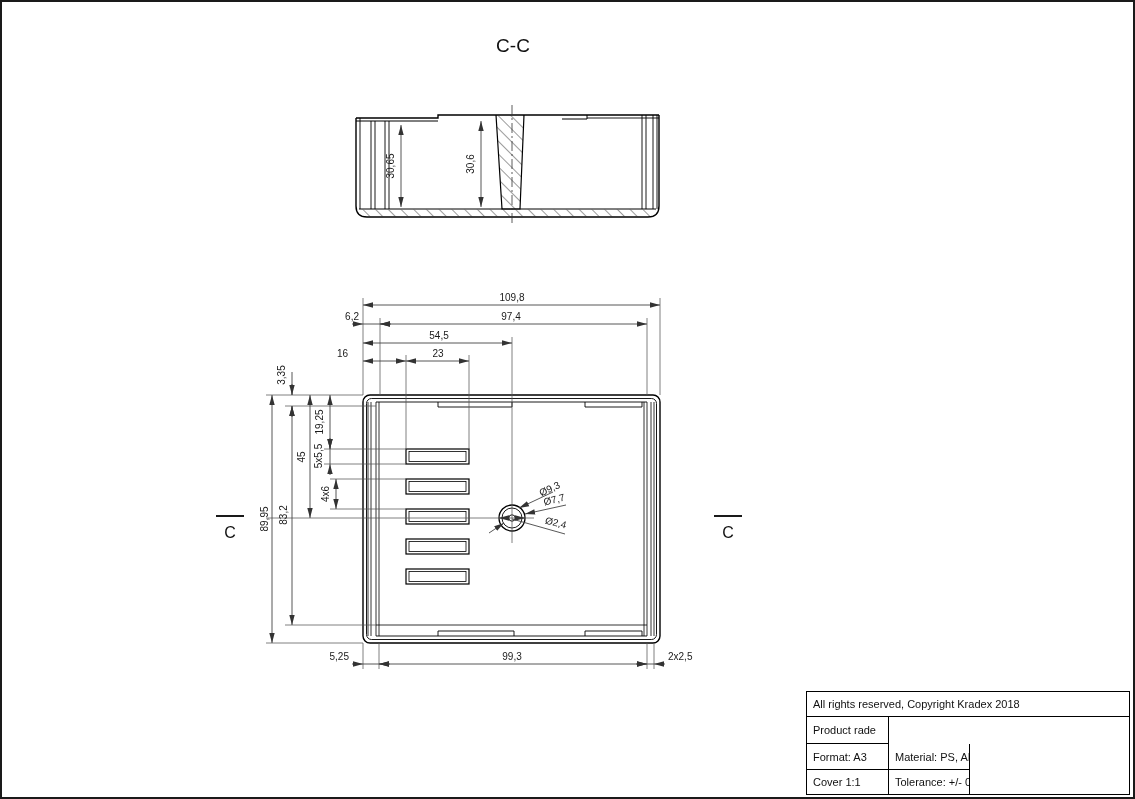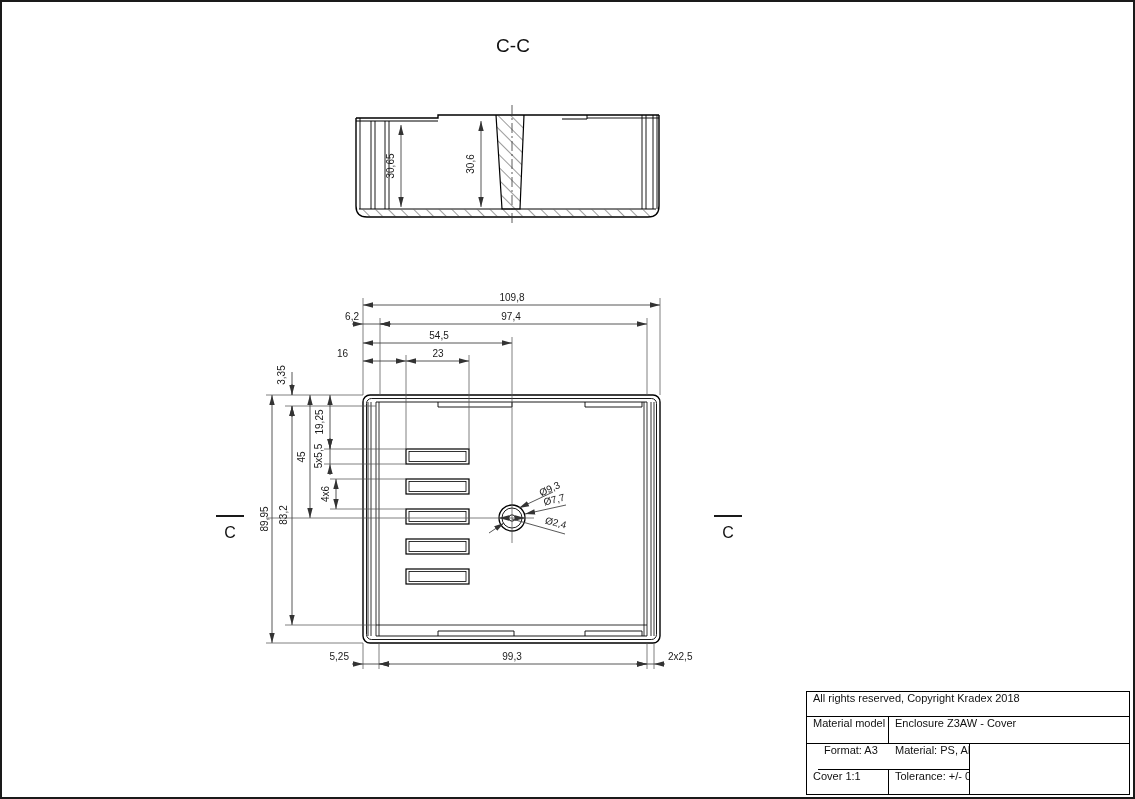--- a/index.html
+++ b/index.html
@@ -17,21 +17,21 @@
   .vctitle{font-size:19px;fill:#111;}
   .cmark{font-size:16px;fill:#111;}
   
   .tb{
     position:absolute;left:804px;top:689px;width:324px;height:104px;
     border:1px solid #000;box-sizing:border-box;background:#fff;
     font-size:11px;color:#111;
   }
   .tb .cell{
     position:absolute;box-sizing:border-box;
-    display:flex;align-items:flex-start;
+    display:flex;align-items:center;
     padding-left:6px;background:#fff;
     white-space:nowrap;overflow:hidden;
   }
   .bb{border-bottom:1px solid #000;}
   .br{border-right:1px solid #000;}
   .logocell{justify-content:center;padding-left:0!important;}
 </style>
 </head>
 <body>
 
@@ -192,26 +192,23 @@
     <text class="cmark" x="726" y="536" text-anchor="middle">C</text>
   </g>
 </svg>
 
 
 <div class="tb">
   <div class="cell bb" style="left:0;top:0;width:322px;height:25px;">
     <span>All rights reserved, Copyright Kradex 2018</span>
   </div>
   <div class="cell bb br" style="left:0;top:25px;width:82px;height:27px;">
-    <span>Material model</span>
-  </div>
-  <div class="cell bb" style="left:82px;top:25px;width:240px;height:27px;">
-    <span>Enclosure Z3AW - Cover</span>
-  </div>
-  <div class="cell bb br" style="left:11px;top:52px;width:82px;height:26px;">
+    <span>Product rade</span>
+  </div>
+  <div class="cell bb br" style="left:0;top:52px;width:82px;height:26px;">
     <span>Format: A3</span>
   </div>
   <div class="cell bb br" style="left:82px;top:52px;width:81px;height:26px;">
     <span>Material: PS, ABS</span>
   </div>
   <div class="cell br" style="left:0;top:78px;width:82px;height:24px;">
     <span>Cover 1:1</span>
   </div>
   <div class="cell br" style="left:82px;top:78px;width:81px;height:24px;">
     <span>Tolerance: +/- 0.5</span>

